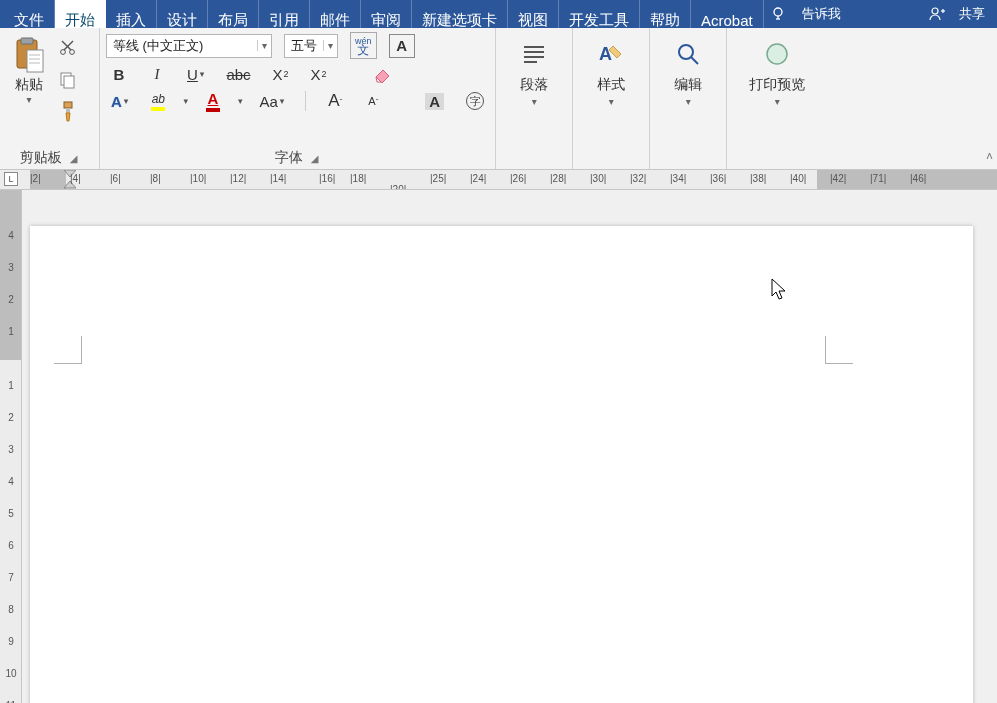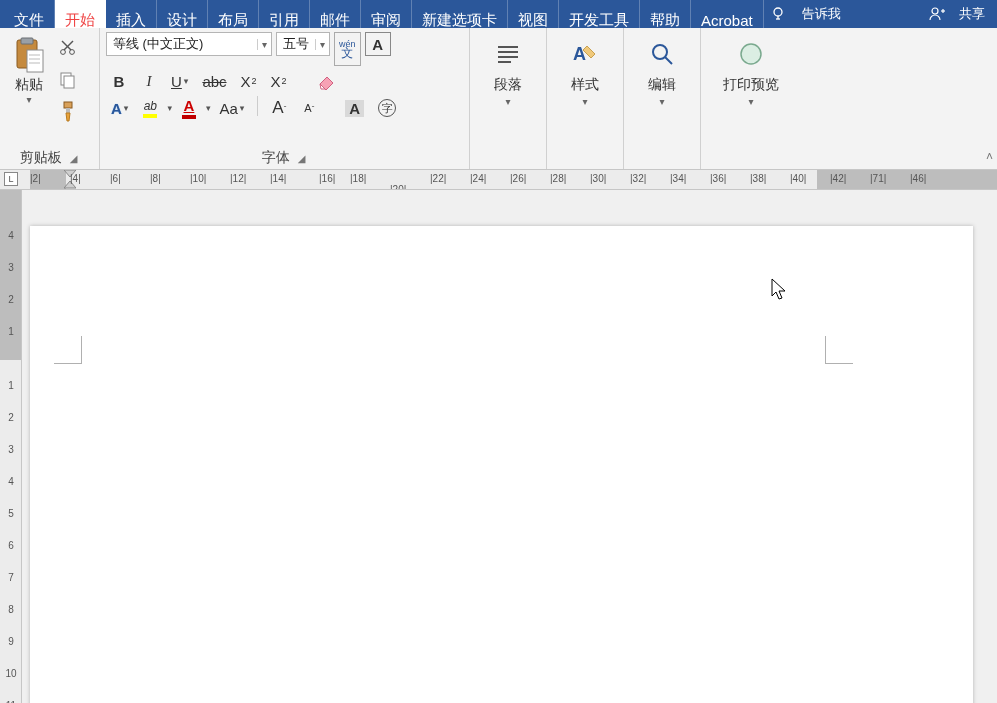--- a/index.html
+++ b/index.html
@@ -28,21 +28,21 @@
     align-items: center;
     padding: 0 10px;
     height: 40px;
     font-size: 15px;
     border-right: 1px solid rgba(255,255,255,0.25);
     cursor: pointer;
     white-space: nowrap;
   }
   .tabbar .tab.active {
     background: #ffffff;
-    color: #ef4444;
+    color: #0c4a6e;
   }
   .tabbar .spacer { flex: 1; }
   .tabbar .tell-icon, .tabbar .share-icon {
     display:flex; align-items:center; padding: 0 6px;
   }
   .tabbar .tell-me { padding: 0 10px; display:flex; align-items:center;}
   .tabbar .share { padding: 0 8px; display:flex; align-items:center;}
 
   
   .ribbon {
@@ -91,21 +91,21 @@
     padding-top:4px;
     cursor:pointer;
   }
   .paste-big .paste-label { font-size:14px; color:#333; margin-top:2px;}
   .mini-btn {
     width:28px; height:28px; display:flex; align-items:center; justify-content:center;
     margin:2px 2px; cursor:pointer;
   }
 
   
-  .font-row { display:flex; gap:4px; margin-bottom:3px;}
+  .font-row { display:flex; align-items:center; gap:12px; margin-bottom:3px;}
   .combo {
     display:flex; align-items:center; border:1px solid #b5b5b5; background:#fff;
     height:24px; font-size:13px; color:#222;
   }
   .combo .combo-text { padding: 0 6px; min-width: 120px; }
   .combo.small .combo-text { min-width: 32px; }
   .combo .combo-caret { padding:0 4px; border-left:1px solid #ccc; font-size:10px; color:#666; cursor:pointer;}
   .btn {
     min-width:26px; height:24px; display:flex; align-items:center; justify-content:center;
     border:1px solid transparent; padding:0 4px; cursor:pointer; color:#333;
@@ -289,21 +289,21 @@
 
       <div class="font-row">
         <div class="combo">
           <span class="combo-text" style="min-width:150px;">等线 (中文正文)</span>
           <span class="combo-caret">▾</span>
         </div>
         <div class="combo small">
           <span class="combo-text">五号</span>
           <span class="combo-caret">▾</span>
         </div>
-        <div class="btn" style="flex-direction:column;line-height:9px;border:1px solid #aaa;height:34px;">
+        <div class="btn" style="flex-direction:column;line-height:9px;border:1px solid #aaa;height:27px;">
           <span style="font-size:9px;color:#2b579a;">wén</span>
           <span style="font-size:12px;color:#2b579a;">文</span>
         </div>
         <div class="btn box">
               <span style="font-weight:bold;">A</span>
             </div>
       </div>
 
       <div class="font-row">
         <div class="btn">
@@ -453,21 +453,21 @@
       <span style="position: absolute; left: 0px; top: 3px; font-size: 10px;">|2|</span>
       <span style="position: absolute; left: 40px; top: 3px; font-size: 10px;">|4|</span>
       <span style="position: absolute; left: 80px; top: 3px; font-size: 10px;">|6|</span>
       <span style="position: absolute; left: 120px; top: 3px; font-size: 10px;">|8|</span>
       <span style="position: absolute; left: 160px; top: 3px; font-size: 10px;">|10|</span>
       <span style="position: absolute; left: 200px; top: 3px; font-size: 10px;">|12|</span>
       <span style="position: absolute; left: 240px; top: 3px; font-size: 10px;">|14|</span>
       <span style="position: absolute; left: 280px; top: 3px; font-size: 10px; margin-left: 9px;">|16|</span>
       <span style="position: absolute; left: 320px; top: 3px; font-size: 10px;">|18|</span>
       <span style="position: absolute; left: 360px; top: 14px; font-size: 10px;">|20|</span>
-      <span style="position: absolute; left: 400px; top: 3px; font-size: 10px;">|22|</span>
+      <span style="position: absolute; left: 400px; top: 3px; font-size: 10px;">|25|</span>
       <span style="position: absolute; left: 440px; top: 3px; font-size: 10px;">|24|</span>
       <span style="position: absolute; left: 480px; top: 3px; font-size: 10px;">|26|</span>
       <span style="position: absolute; left: 520px; top: 3px; font-size: 10px;">|28|</span>
       <span style="position: absolute; left: 560px; top: 3px; font-size: 10px;">|30|</span>
       <span style="position: absolute; left: 600px; top: 3px; font-size: 10px;">|32|</span>
       <span style="position: absolute; left: 640px; top: 3px; font-size: 10px;">|34|</span>
       <span style="position: absolute; left: 680px; top: 3px; font-size: 10px;">|36|</span>
       <span style="position: absolute; left: 720px; top: 3px; font-size: 10px;">|38|</span>
       <span style="position: absolute; left: 760px; top: 3px; font-size: 10px;">|40|</span>
       <span style="position: absolute; left: 800px; top: 3px; font-size: 10px;">|42|</span>

